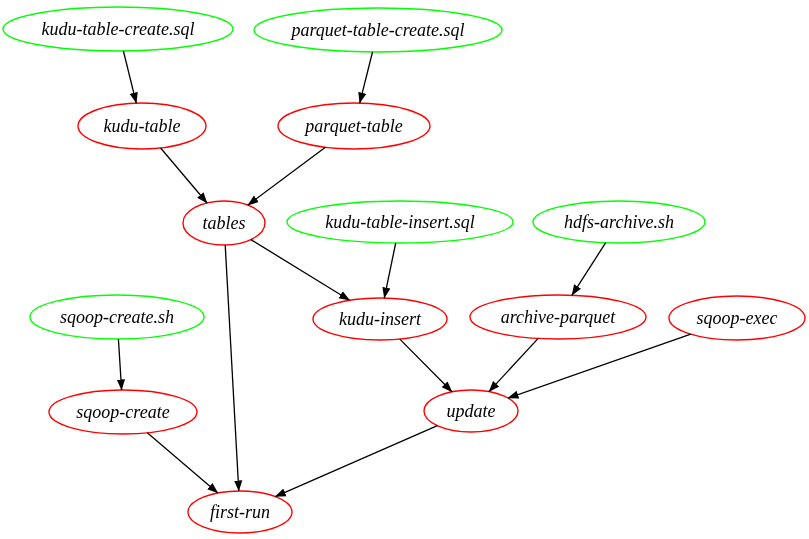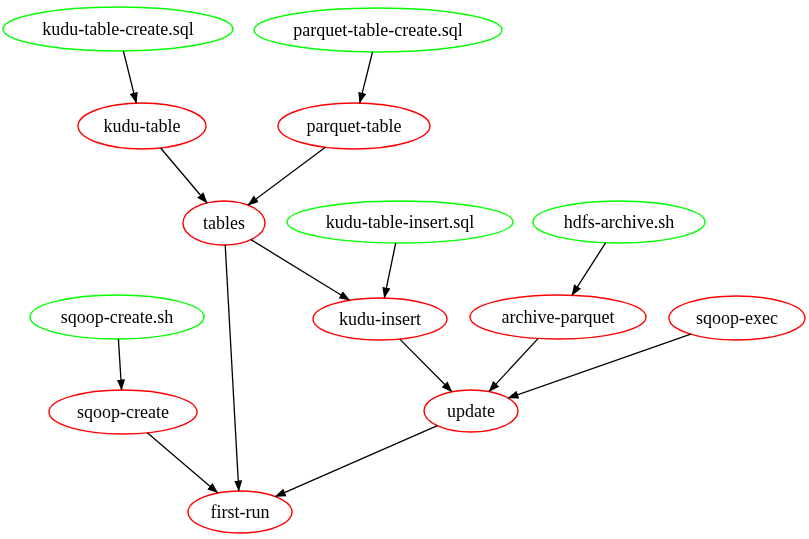--- a/index.html
+++ b/index.html
@@ -7,20 +7,21 @@
     padding: 0;
     background: #ffffff;
     font-family: "Liberation Serif", "DejaVu Serif", serif;
   }
   .canvas {
     position: relative;
     width: 809px;
     height: 539px;
     background: #ffffff;
     overflow: hidden;
+    font-style: italic;
   }
   svg text {
     font-family: "Liberation Serif", "DejaVu Serif", serif;
     font-size: 18px;
   }
 </style>
 </head>
 <body>
 
 <div class="canvas">

